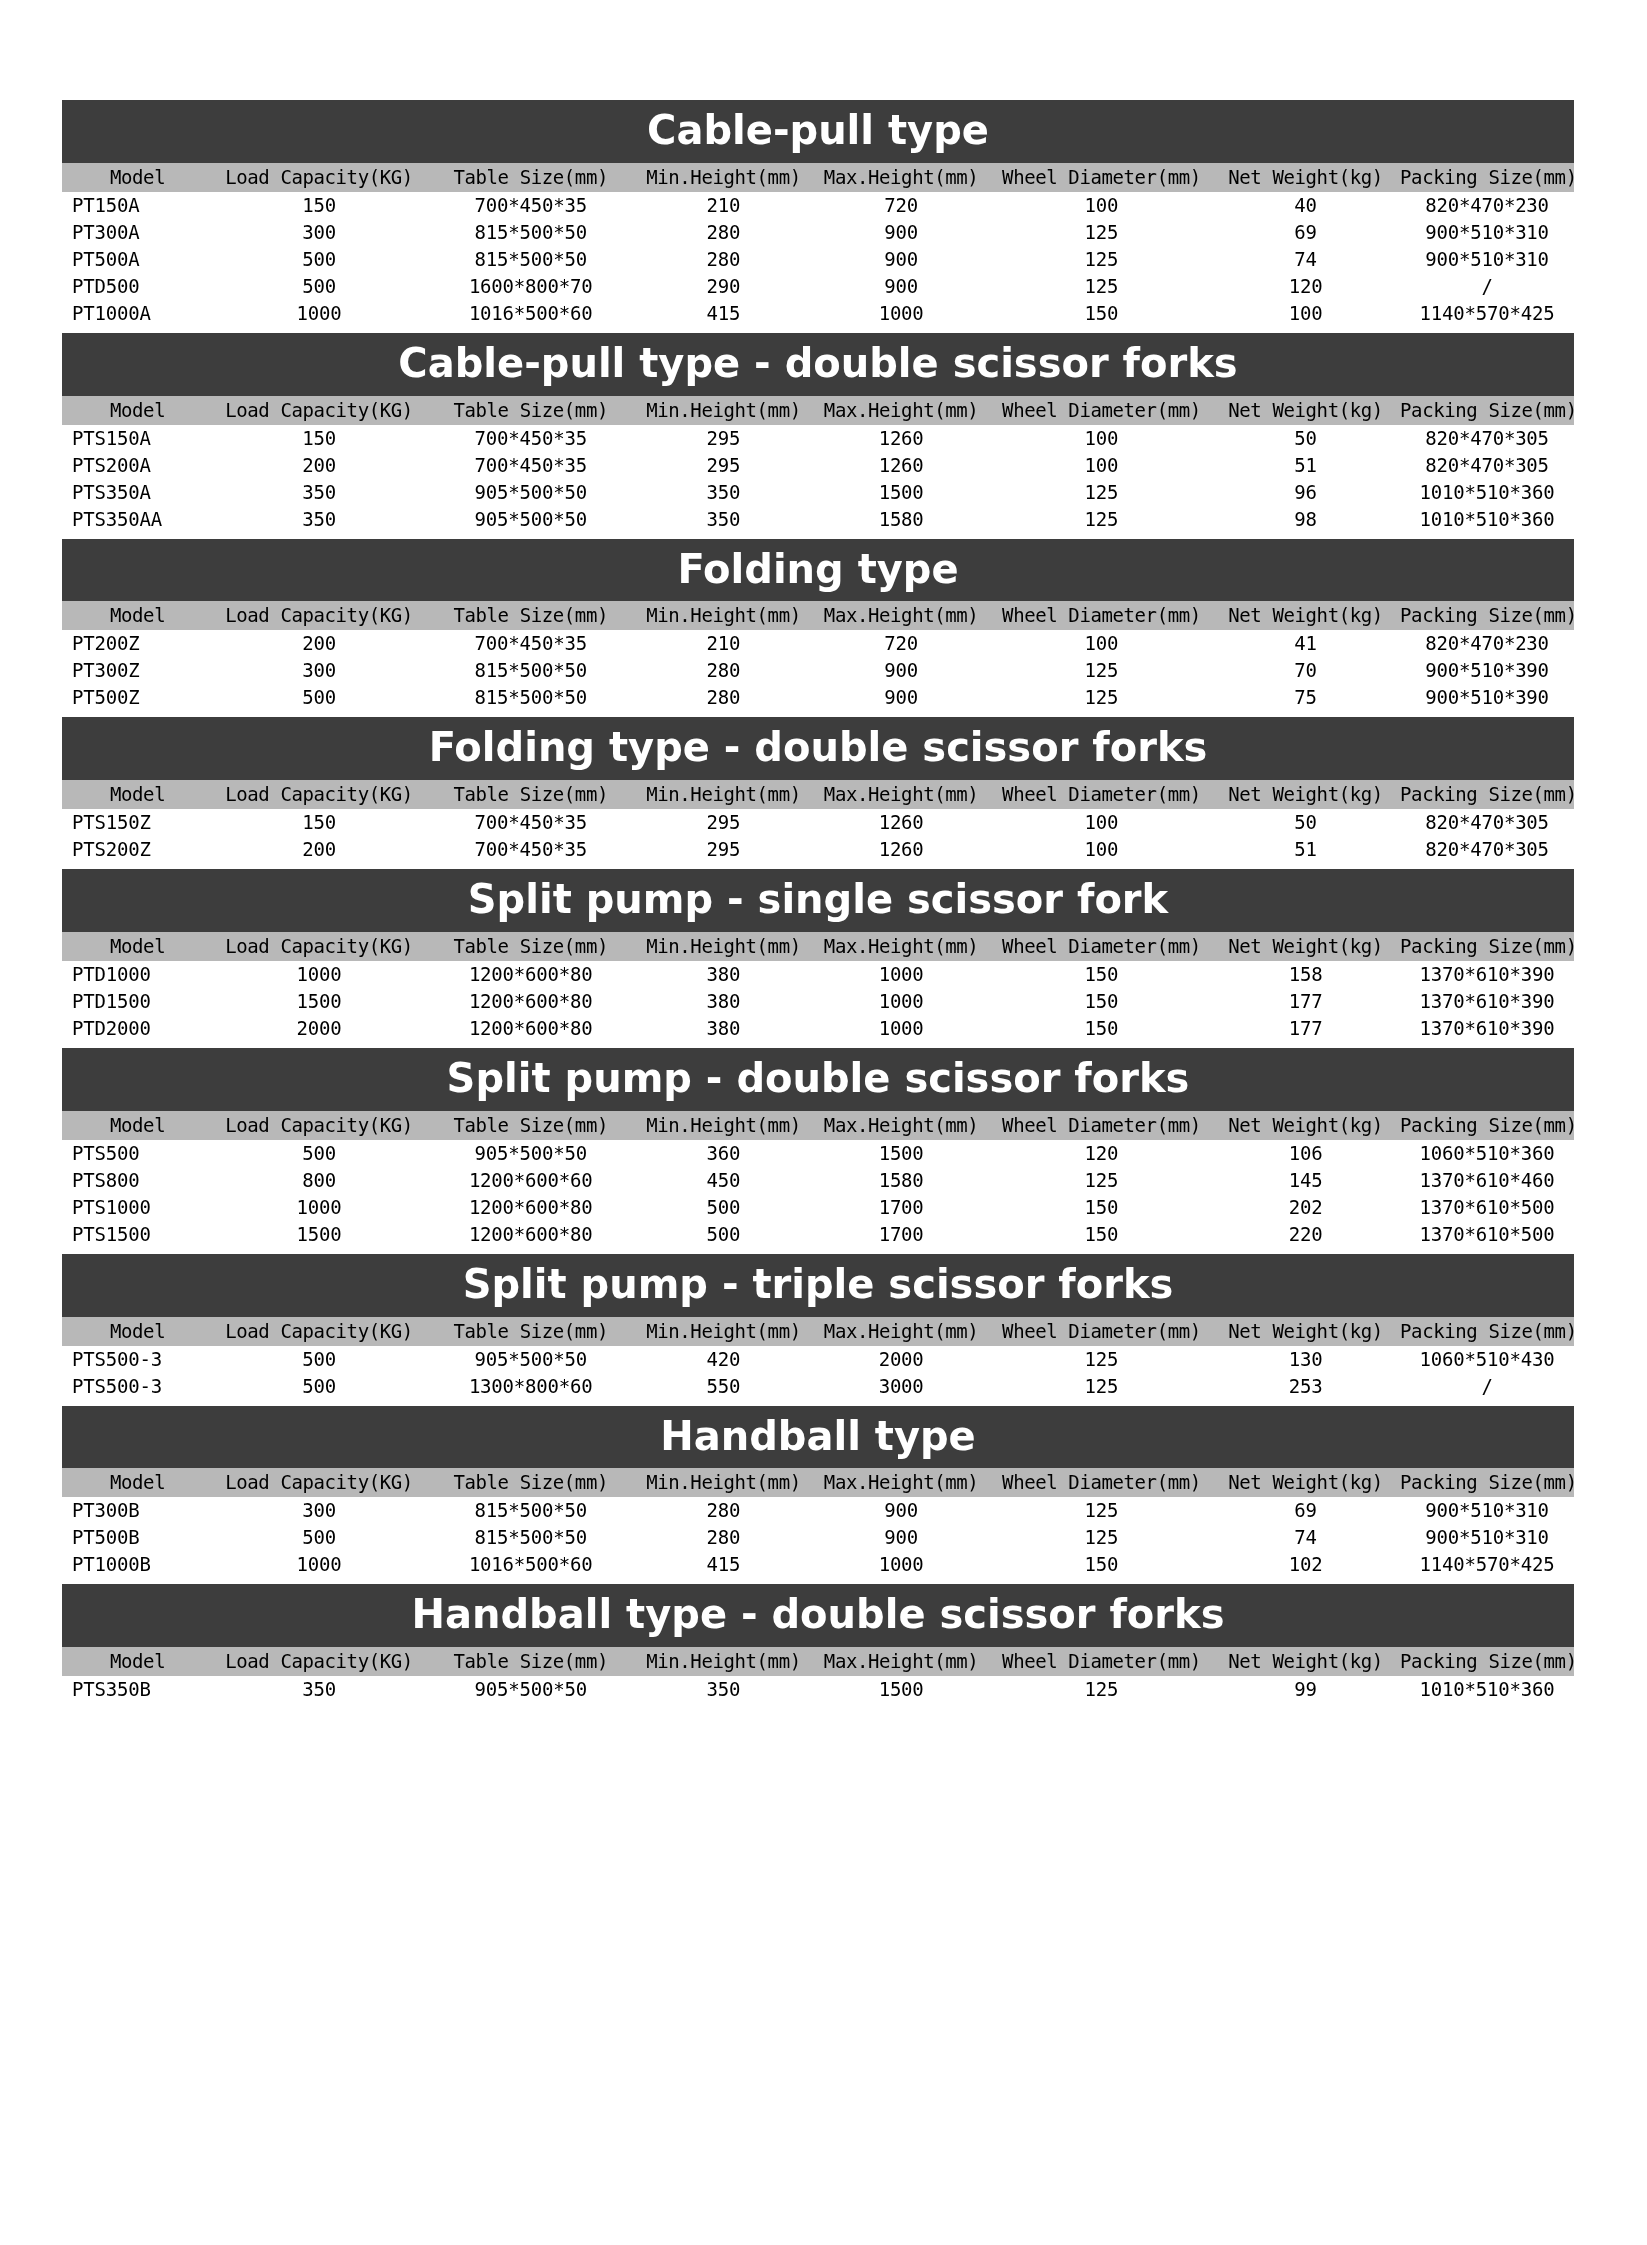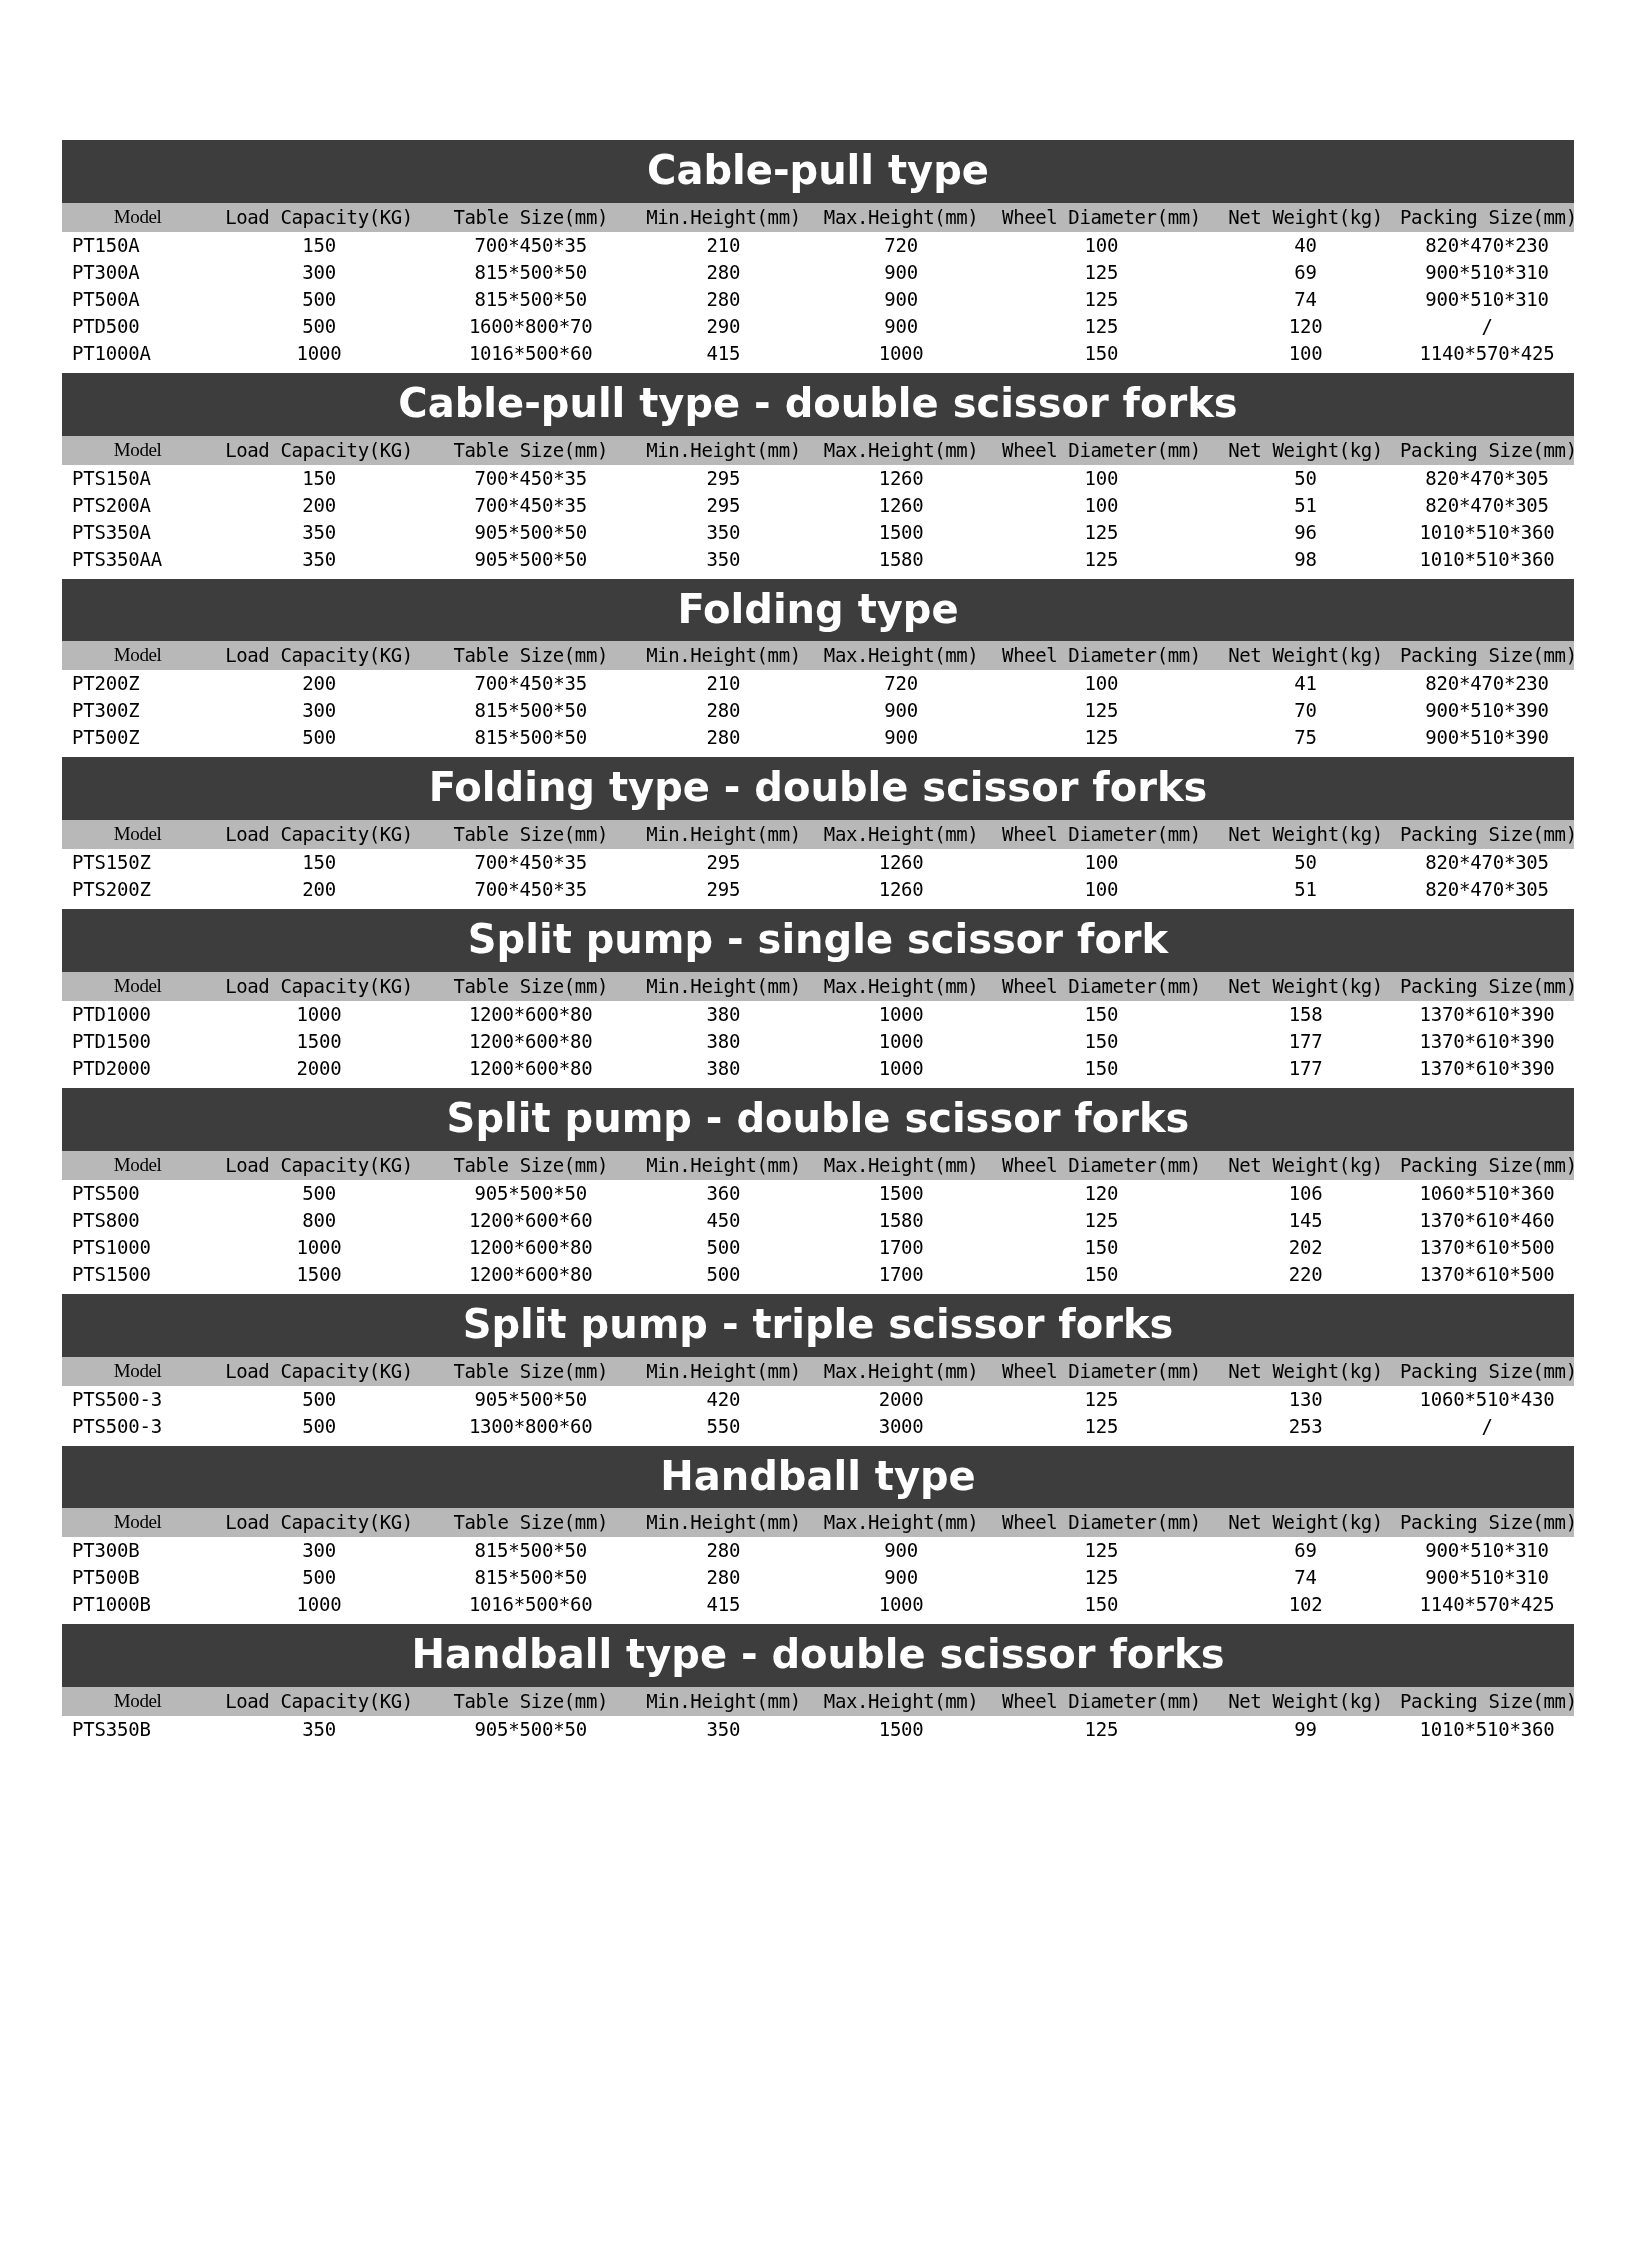--- a/index.html
+++ b/index.html
@@ -12,21 +12,20 @@
     height: 2245px;
     font-family: "Liberation Sans", sans-serif;
     color: #000000;
     position: relative;
   }
   .page {
     position: absolute;
     left: 62px;
     top: 100px;
     width: 1512px;
-    margin-top: 40px;
   }
   .section {
     margin: 0 0 6px 0;
   }
   .section-title {
     background: #3d3d3d;
     color: #ffffff;
     text-align: center;
     font-size: 40px;
     font-weight: bold;
@@ -61,21 +60,20 @@
     white-space: nowrap;
     letter-spacing: -0.2px;
     background: #ffffff;
   }
   td.model {
     text-align: left;
     padding-left: 10px;
   }
   th.model {
     text-align: center;
-    font-family: Liberation Serif, serif;
   }
   col.c0 { width: 10.0%; }
   col.c1 { width: 14.0%; }
   col.c2 { width: 14.0%; }
   col.c3 { width: 11.5%; }
   col.c4 { width: 12.0%; }
   col.c5 { width: 14.5%; }
   col.c6 { width: 12.5%; }
   col.c7 { width: 11.5%; }
 </style>

